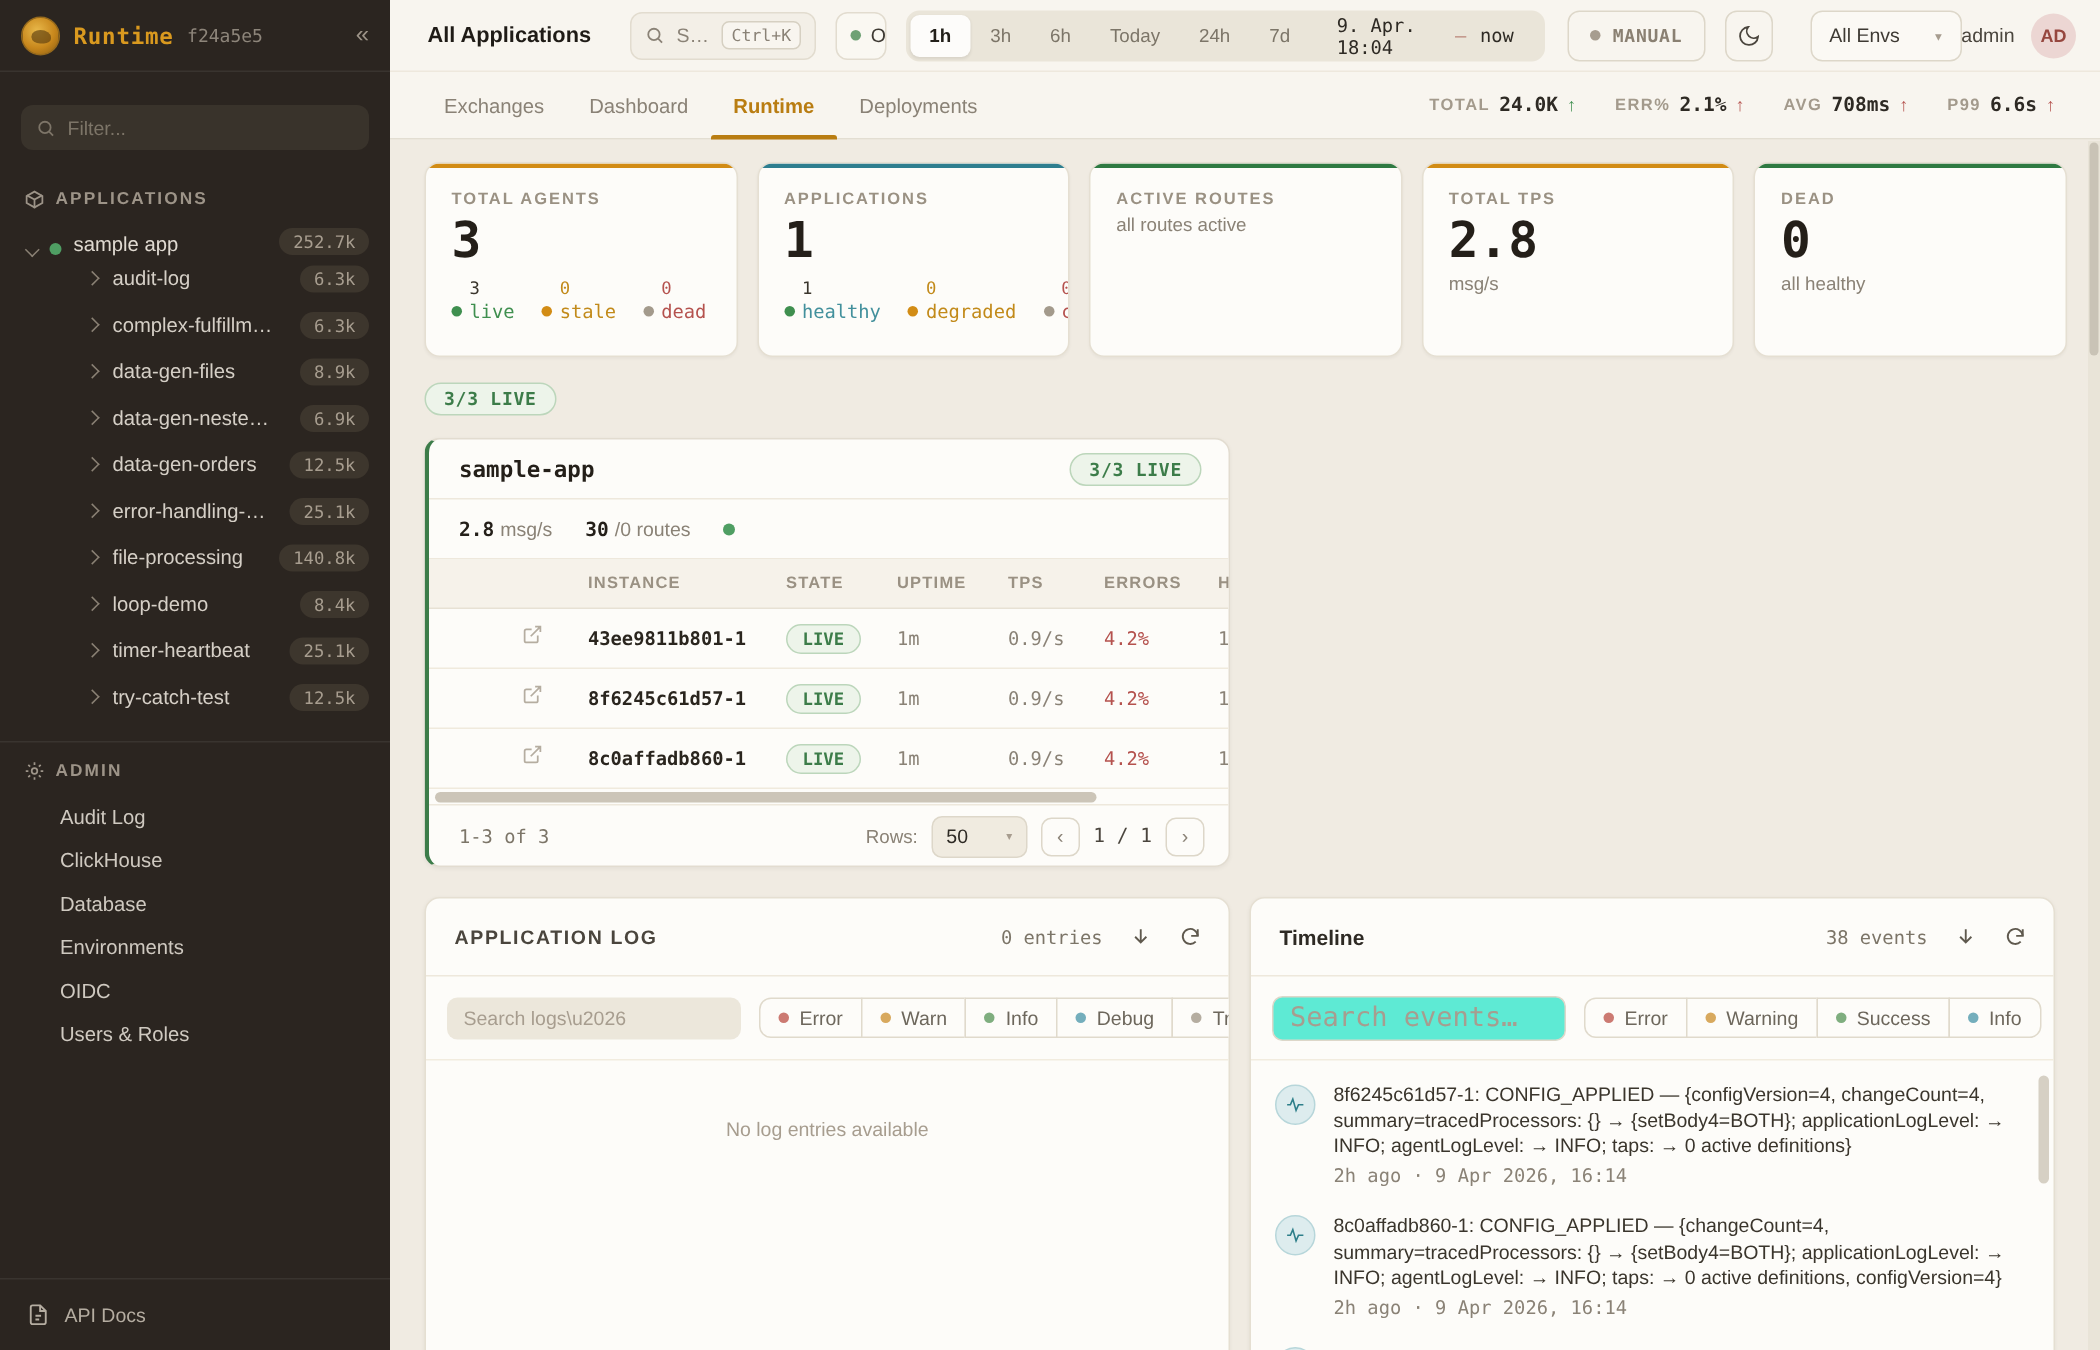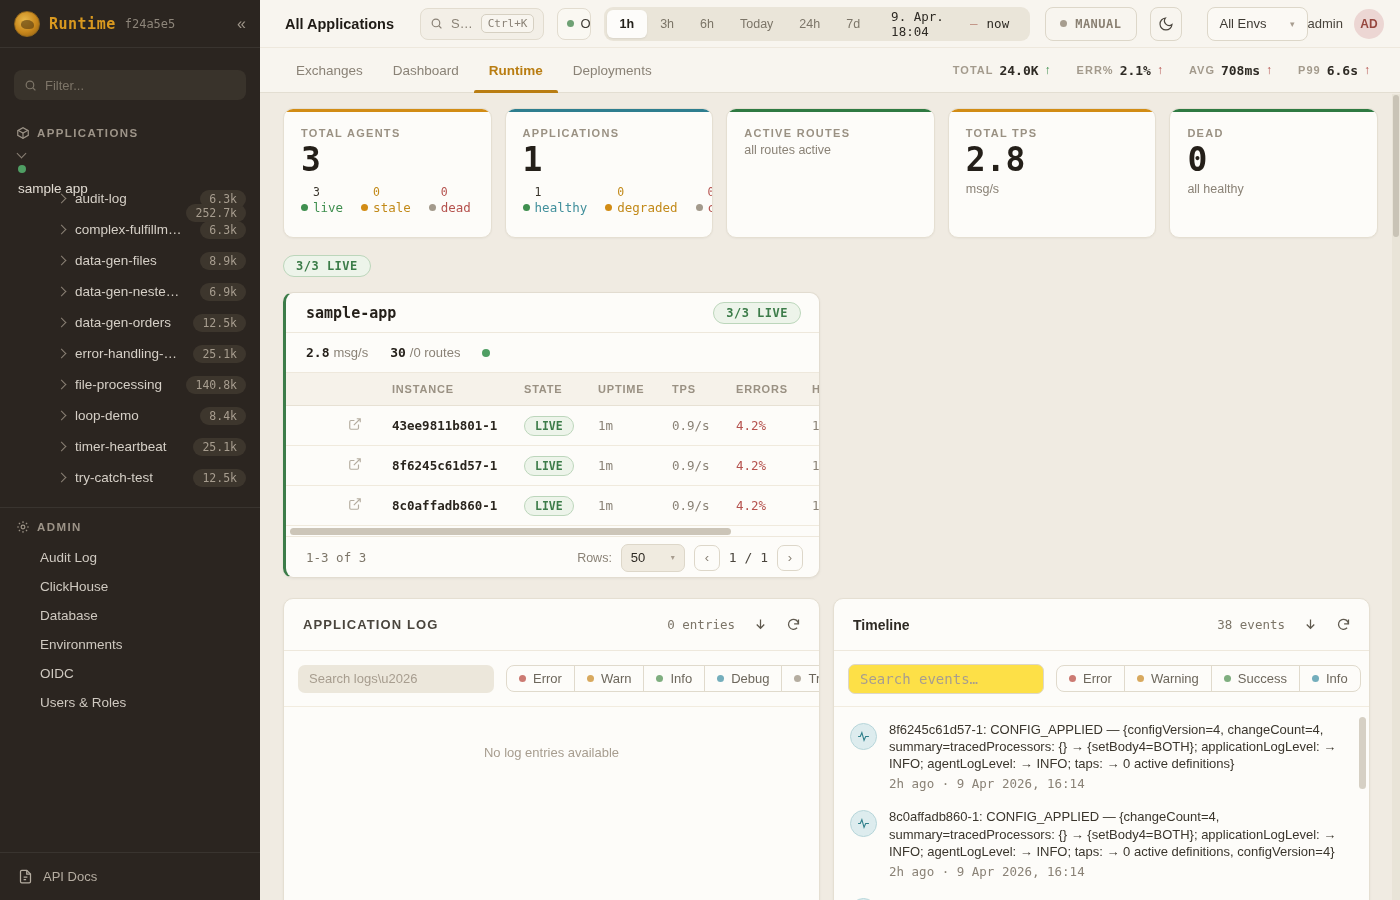--- a/index.html
+++ b/index.html
@@ -29,21 +29,21 @@
 
   .sb-filter { margin:22px 14px 0 14px; height:30px; background:#39332b; border-radius:8px;
     display:flex; align-items:center; gap:8px; padding:0 10px; }
   .sb-filter svg { flex:0 0 auto; }
   .sb-filter input { background:transparent; border:none; outline:none; color:#cfc9c0;
     font-size:13px; width:100%; font-family:"Liberation Sans", sans-serif; }
   .sb-filter input::placeholder { color:#7d7568; }
 
   .sb-section { margin-top:26px; padding:0 16px; display:flex; align-items:center; gap:7px;
     color:#9d9488; font-size:11.5px; font-weight:bold; letter-spacing:1.4px; }
-  .sb-root { margin-top:13px; height:30px; display:flex; align-items:flex-start; gap:8px; padding:0 14px 0 18px; cursor:pointer;flex-direction:column; }
+  .sb-root { height:30px; display:flex; align-items:flex-end; gap:8px; padding:0 14px 0 18px; cursor:pointer; }
   .sb-root-label { font-size:13.5px; color:#e0dad1; }
   .tree-item { height:31px; display:flex; align-items:center; gap:10px; padding:0 14px 0 58px; cursor:pointer; }
   .tree-label { font-size:13.5px; color:#d5cfc6; white-space:nowrap; overflow:hidden; }
   .count-badge { margin-left:auto; background:#3d362d; color:#a79d8f; border-radius:10px;
     font-family:"DejaVu Sans Mono", monospace; font-size:11.5px; padding:2px 9px; flex:0 0 auto; }
   .chev { width:7px; height:7px; border-right:1.5px solid #8a8174; border-bottom:1.5px solid #8a8174;
     display:inline-block; flex:0 0 auto; }
   .chev.down { transform:rotate(45deg); margin-top:-3px; }
   .chev.right { transform:rotate(-45deg); }
   .gdot { width:8px; height:8px; border-radius:50%; background:#4f9e63; flex:0 0 auto; }
@@ -187,22 +187,22 @@
   .panel-header { height:52px; display:flex; align-items:center; padding:0 18px 0 19px; border-bottom:1px solid #eee8dc; }
   .panel-title-caps { font-size:13px; font-weight:bold; letter-spacing:1.1px; color:#4a453d; }
   .panel-title { font-size:14px; font-weight:bold; color:#2e2a24; }
   .panel-actions { margin-left:auto; display:flex; align-items:center; gap:18px; }
   .panel-count { font-family:"DejaVu Sans Mono", monospace; font-size:12.5px; color:#7c7568; }
   .icon-btn { color:#5f594e; cursor:pointer; display:flex; align-items:center; }
   .filter-row { height:56px; display:flex; align-items:center; gap:12px; padding:0 14px; border-bottom:1px solid #f2ecdf; }
   .log-search { width:196px; height:28px; background:#ece7db; border:none; border-radius:7px;
     padding:0 11px; font-size:13px; color:#4a453d; outline:none; font-family:"Liberation Sans", sans-serif; }
   .log-search::placeholder { color:#a79d8f; }
-  .tl-search { width:196px; height:30px; background:#fde047; border:1px solid #ddd7c9; border-radius:7px;
-    padding:0 11px; font-size:14px; color:#4a453d; outline:none; font-family:"DejaVu Sans Mono", monospace; }
+  .tl-search { width:196px; height:30px; background:#5eead4; border:1px solid #ddd7c9; border-radius:7px;
+    padding:0 11px; font-size:18px; color:#4a453d; outline:none; font-family:"DejaVu Sans Mono", monospace; }
   .tl-search::placeholder { color:#a79d8f; }
   .chip-group { display:flex; margin-left:auto; }
   .chip { display:flex; align-items:center; gap:7px; padding:5px 12px; background:#fdfcf9;
     border:1px solid #e0dacc; margin-left:-1px; font-size:13px; color:#6d675c; cursor:pointer; }
   .chip:first-child { border-radius:8px 0 0 8px; margin-left:0; }
   .chip:last-child { border-radius:0 8px 8px 0; }
   .chip-dot { width:7px; height:7px; border-radius:50%; }
   .d-red { background:#cc7a72; } .d-amber { background:#d8a95e; } .d-green { background:#7fae7f; }
   .d-teal { background:#74aebc; } .d-gray { background:#b5ada0; }
   .empty-text { text-align:center; color:#a79d8f; font-size:13px; padding-top:38px; }

